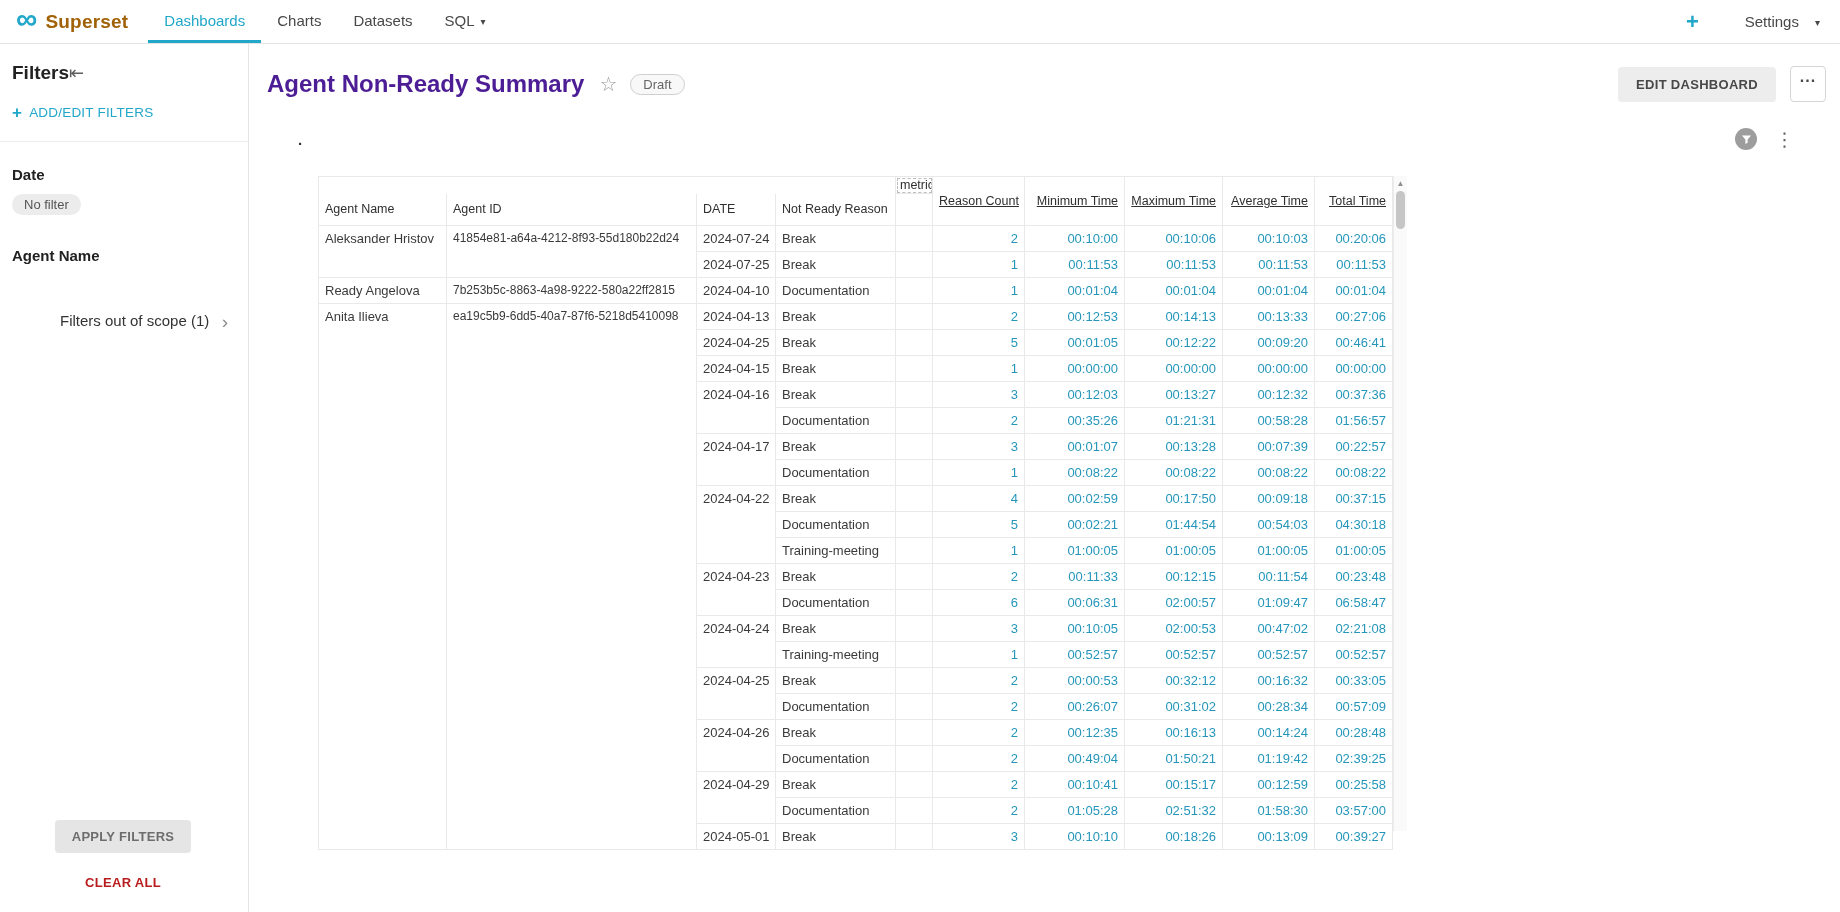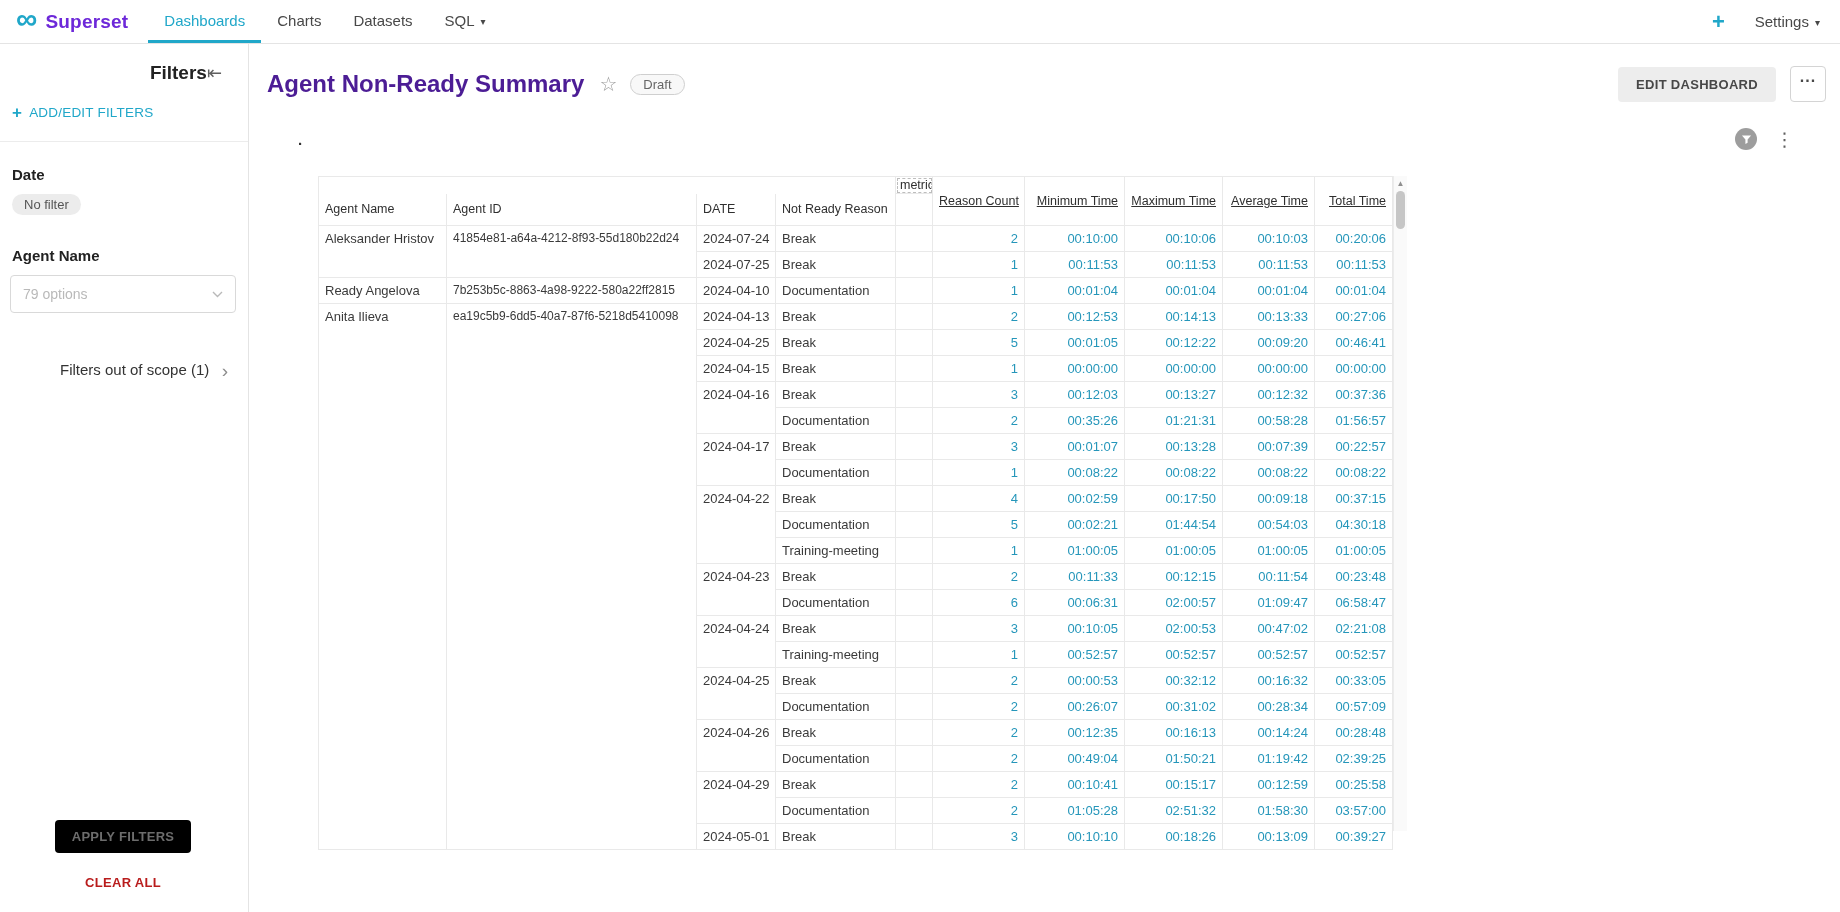--- a/index.html
+++ b/index.html
@@ -4,49 +4,49 @@
 <style>
   * { margin:0; padding:0; box-sizing:border-box; }
   html,body { background:#fff; }
   body { font-family:"Liberation Sans", sans-serif; color:#333; }
   .app { width:1840px; height:912px; overflow:hidden; display:flex; flex-direction:column; background:#fff; }
 
   
   .navbar { height:44px; flex:0 0 44px; display:flex; align-items:stretch; border-bottom:1px solid #e4e4e4; padding:0 20px 0 16px; background:#fff; }
   .brand { display:flex; align-items:center; gap:8px; margin-right:20px; cursor:pointer; }
   .logo-mark { color:#20a7c9; font-size:30px; font-weight:700; line-height:1; margin-top:-5px; }
-  .brand-text { font-size:19px; font-weight:700; color:#6d28d9; letter-spacing:.2px; }
+  .brand-text { font-size:19px; font-weight:700; color:#a16207; letter-spacing:.2px; }
   .nav-items { display:flex; align-items:stretch; }
   .nav-item { display:flex; align-items:center; gap:6px; padding:0 16px; font-size:15px; color:#484848; border-bottom:3px solid transparent; cursor:pointer; text-decoration:none; }
   .nav-item.active { color:#20a7c9; border-bottom-color:#20a7c9; }
   .caret { font-size:10px; margin-top:2px; }
   .nav-right { margin-left:auto; display:flex; align-items:center; gap:30px; }
   .plus-icon { color:#20a7c9; font-size:22px; font-weight:600; cursor:pointer; line-height:1; }
-  .settings { display:flex; gap:6px; align-items:center; font-size:15px; color:#484848; cursor:pointer; }
+  .settings { display:flex; gap:16px; align-items:center; font-size:15px; color:#484848; cursor:pointer;margin-left:16px; }
 
   
   .body-row { flex:1; display:flex; overflow:hidden; }
 
   
   .sidebar { width:249px; flex:0 0 249px; border-right:1px solid #e4e4e4; display:flex; flex-direction:column; padding:18px 12px 14px 10px; background:#fff; }
-  .filters-title-row { display:flex; align-items:center; justify-content:flex-end; padding-left:2px; }
+  .filters-title-row { display:flex; align-items:center; justify-content:flex-start; padding-left:2px; }
   .filters-title { font-size:19px; font-weight:600; color:#222; }
   .collapse-icon { font-size:18px; color:#5f5f5f; cursor:pointer; margin-right:14px; }
   .add-edit { margin-top:20px; display:flex; align-items:center; gap:7px; color:#20a7c9; font-size:13.5px; font-weight:500; letter-spacing:.2px; cursor:pointer; padding-left:2px; }
   .add-edit .plus-small { font-size:17px; font-weight:600; line-height:1; }
   .divider { height:1px; background:#ececec; margin:20px -12px 0 -10px; }
   .section-label { font-size:15px; font-weight:700; color:#222; padding-left:2px; }
   .lbl-date { margin-top:24px; }
   .chip { margin-top:11px; margin-left:2px; display:inline-block; width:max-content; background:#ececec; border-radius:12px; padding:3px 12px; font-size:13px; color:#555; cursor:pointer; }
   .lbl-agent { margin-top:32px; }
   .select-box { margin-top:11px; height:38px; border:1px solid #d9d9d9; border-radius:4px; display:flex; align-items:center; justify-content:space-between; padding:0 12px; color:#b9b9b9; font-size:14px; background:#fff; cursor:pointer; }
   .oos-row { margin-top:48px; display:flex; align-items:flex-start; justify-content:space-between; font-size:15px; color:#333; cursor:pointer; padding:0 8px 0 2px;margin-left:48px; }
   .oos-chevron { color:#8c8c8c; font-size:19px; line-height:1; }
   .sidebar-footer { margin-top:auto; display:flex; flex-direction:column; align-items:center; gap:22px; padding-bottom:8px; }
-  .apply-btn { background:#000000; color:#6d6d6d; border:none; border-radius:4px; font-size:13px; font-weight:600; padding:9px 17px; letter-spacing:.3px; cursor:not-allowed; font-family:inherit; }
+  .apply-btn { background:#e5e5e5; color:#6d6d6d; border:none; border-radius:4px; font-size:13px; font-weight:600; padding:9px 17px; letter-spacing:.3px; cursor:not-allowed; font-family:inherit; }
   .clear-btn { color:#b91c1c; font-size:13px; font-weight:600; letter-spacing:.3px; background:none; border:none; cursor:pointer; font-family:inherit; }
 
   
   .main { flex:1; display:flex; flex-direction:column; overflow:hidden; background:#fff; }
   .dash-header { margin-top:22px; padding:0 14px 0 18px; display:flex; align-items:center; }
   .dash-title { font-size:24px; font-weight:600; color:#4c1d95; }
   .star-icon { margin-left:15px; font-size:20px; color:#9e9e9e; cursor:pointer; }
   .draft-badge { margin-left:13px; border:1px solid #cfcfcf; background:#f8f8f8; color:#666; border-radius:12px; padding:2px 12px; font-size:13px; }
   .header-actions { margin-left:auto; display:flex; align-items:center; gap:14px; }
   .edit-btn { background:#ededed; border:none; border-radius:4px; color:#484848; font-weight:600; font-size:13px; padding:10px 18px; letter-spacing:.3px; cursor:pointer; font-family:inherit; }
@@ -122,26 +122,20 @@
         <span class="collapse-icon">⇤</span>
       </div>
       <div class="add-edit">
         <span class="plus-small">+</span>
         <span>ADD/EDIT FILTERS</span>
       </div>
       <div class="divider"></div>
       <div class="section-label lbl-date">Date</div>
       <span class="chip">No filter</span>
       <div class="section-label lbl-agent">Agent Name</div>
-      <div class="select-box">
-        <span>79 options</span>
-        <svg width="11" height="7" viewBox="0 0 11 7">
-            <path d="M1 1l4.5 4.5L10 1" stroke="#b9b9b9" stroke-width="1.4" fill="none"></path>
-          </svg>
-      </div>
       <div class="oos-row">
         <span>Filters out of scope (1)</span>
         <span class="oos-chevron">›</span>
       </div>
       <div class="sidebar-footer">
         <button class="apply-btn">APPLY FILTERS</button>
         <button class="clear-btn">CLEAR ALL</button>
       </div>
     </aside>
 

